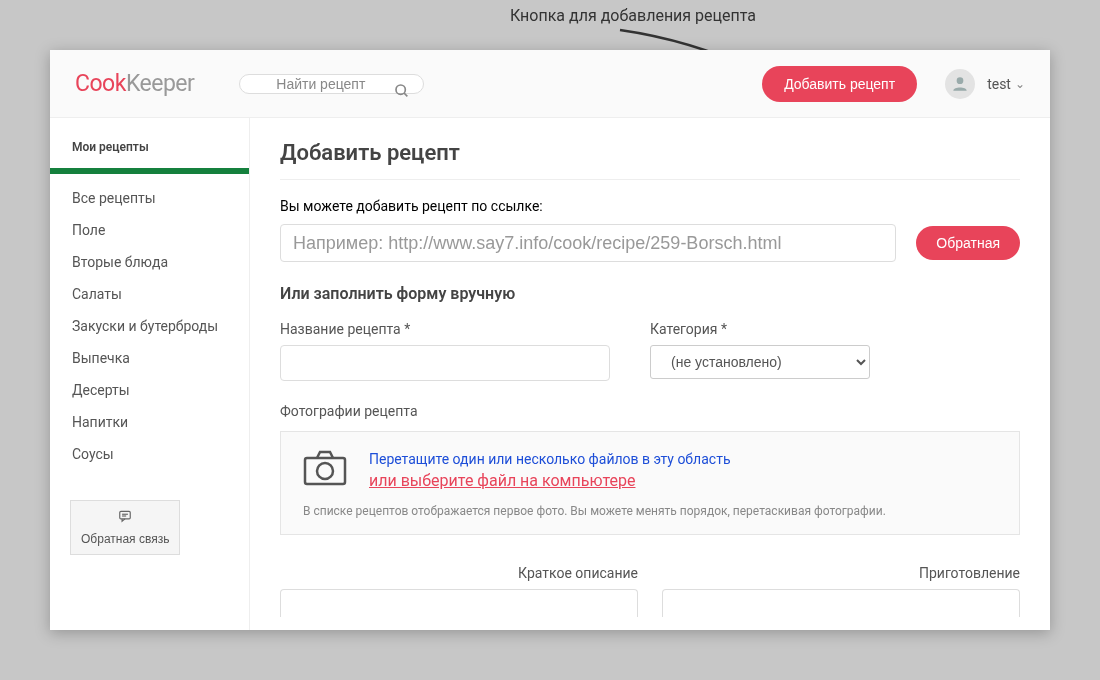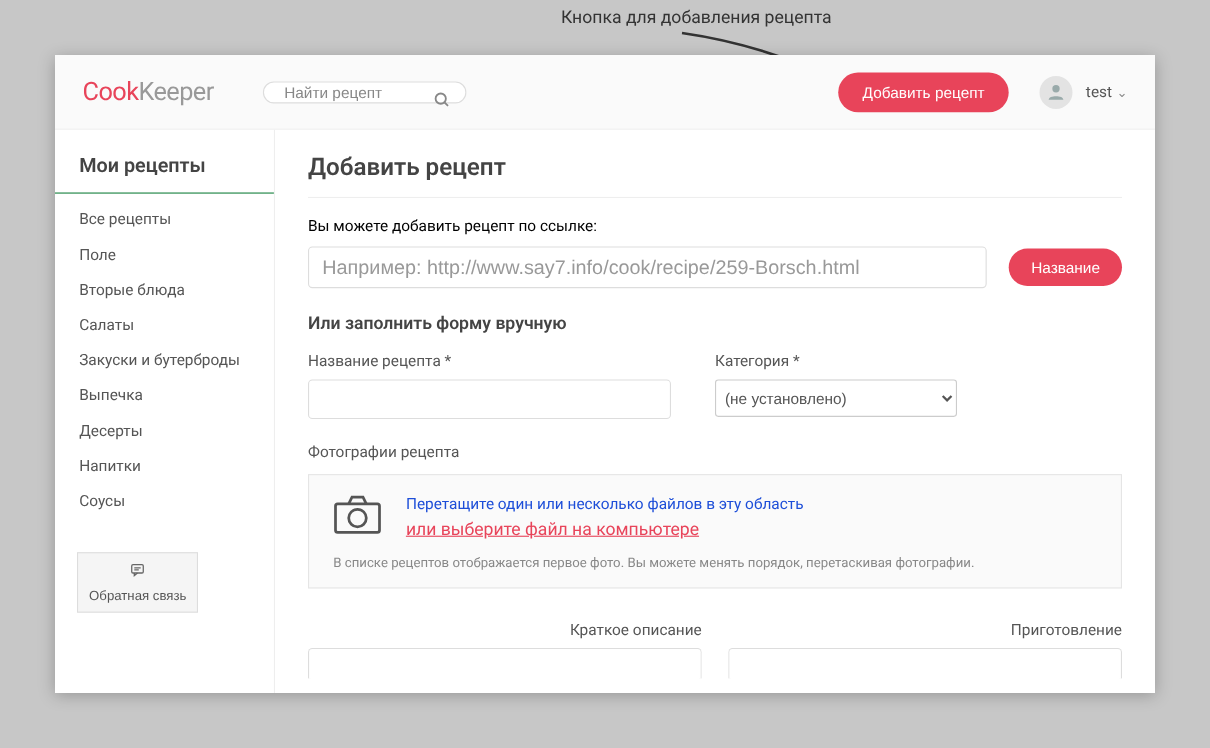--- a/index.html
+++ b/index.html
@@ -72,20 +72,21 @@
   }
   .search-input {
     width: 185px;
     height: 20px;
     border: 1px solid #ddd;
     border-radius: 18px;
     padding: 0 40px 0 18px;
     font-size: 14px;
     background: #fff;
     color: #666;
+    text-align: center;
   }
   .search-input::placeholder { color: #888; }
   .search-icon {
     position: absolute;
     right: 14px;
     top: 9px;
     color: #888;
   }
   .spacer { flex: 1; }
   .add-btn {
@@ -120,25 +121,25 @@
     display: flex;
     height: calc(100% - 68px);
   }
   .sidebar {
     width: 200px;
     background: #fff;
     border-right: 1px solid #eee;
     padding: 22px 0 0 0;
   }
   .sidebar-title {
-    font-size: 18px;
+    font-size: 12px;
     font-weight: 600;
     color: #444;
     padding: 0 22px 14px 22px;
-    border-bottom: 1px solid #15803d;
+    border-bottom: 6px solid #15803d;
     margin-bottom: 8px;
   }
   .sidebar-item {
     display: block;
     padding: 8px 22px;
     font-size: 14px;
     color: #555;
     cursor: pointer;
   }
   .feedback-btn {
@@ -223,21 +224,21 @@
     border: 1px solid #ddd;
     border-radius: 4px;
     padding: 0 10px;
     font-size: 14px;
   }
   .select-input {
     width: 220px;
     height: 34px;
     border: 1px solid #ccc;
     border-radius: 3px;
-    padding: 0 4px;
+    padding: 0 16px;
     font-size: 14px;
     background: #fff;
     color: #555;
   }
   .photo-label {
     font-size: 14px;
     color: #555;
     margin-bottom: 12px;
   }
   .dropzone {
@@ -355,21 +356,21 @@
         <span>Обратная связь</span>
       </button>
     </div>
 
     <div class="main">
       <div class="page-title">Добавить рецепт</div>
 
       <div class="instr">Вы можете добавить рецепт по ссылке:</div>
       <div class="url-row">
         <input class="url-input" placeholder="Например: http://www.say7.info/cook/recipe/259-Borsch.html" style="">
-        <button class="load-btn">Название</button>
+        <button class="load-btn">Обратная</button>
       </div>
 
       <div class="section-h">Или заполнить форму вручную</div>
 
       <div class="form-row">
         <div class="form-col-left">
           <label class="field-label">Название рецепта *</label>
           <input class="text-input" style="">
         </div>
         <div class="form-col-right">

